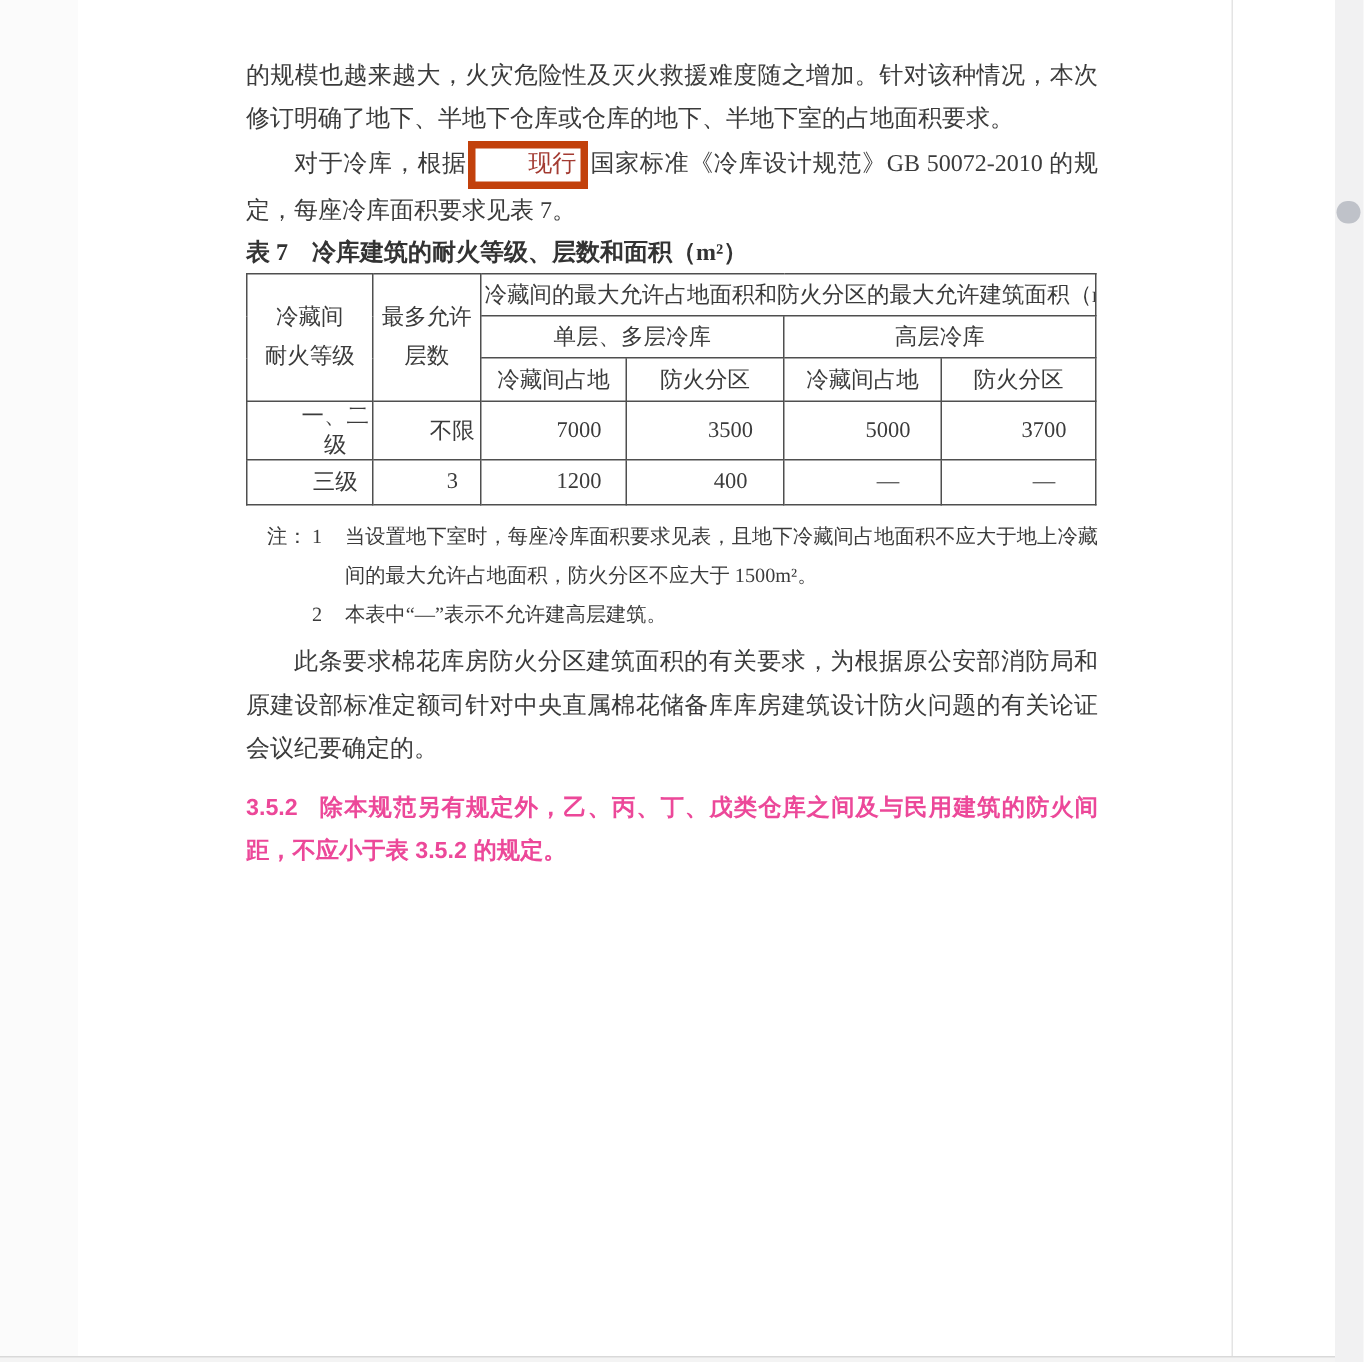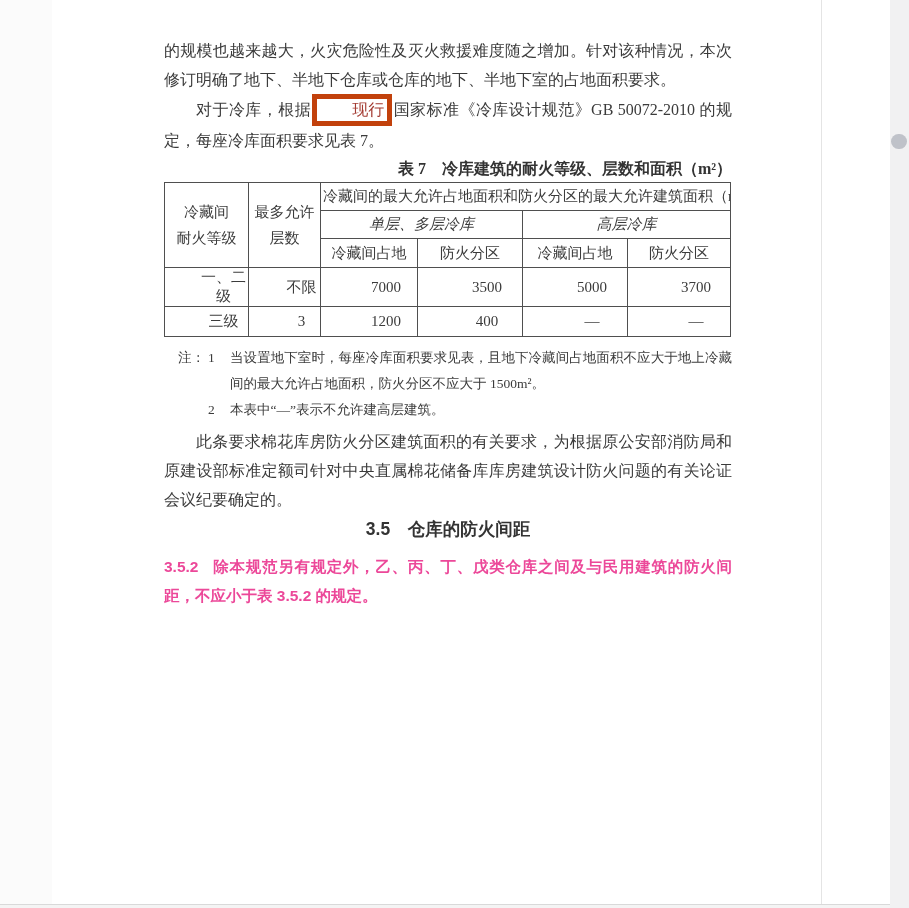--- a/index.html
+++ b/index.html
@@ -48,34 +48,34 @@
     text-decoration-thickness:1px;
   }
   .inserted-box {
     color:#a33b32;
     border:5px solid #c2410c;
     padding:0 3px; margin:0 1px;
     display:inline-block; line-height:22px;
   }
   
   .table-caption {
-    margin:2px 0 0 0; text-align:right;
+    margin:2px 0 0 0; text-align:left;
     font-size:16px; font-weight:600; line-height:24px; color:#333;
   }
   table.t7 {
     border-collapse:collapse; table-layout:fixed; width:566px;
     margin-top:1px;
   }
   table.t7 td {
     border:1px solid #4f4f4f; text-align:center; vertical-align:middle;
     font-size:15px; color:#3b3b3b; padding:0 2px; overflow:hidden;
   }
   table.t7 { border:1.5px solid #474747; }
   tr.hrow1 td { height:28px; }
-  tr.hrow2 td { height:28px;font-style:italic; }
+  tr.hrow2 td { height:28px; }
   tr.hrow3 td { height:29px; }
   tr.brow  td { height:30px;padding-left:36px; }
   td.area-title { font-size:13.8px; white-space:nowrap; }
   .twoline div { line-height:26px; }
   
   .notes { margin:8px 0 0 14px; font-size:13.5px; line-height:26px; color:#3b3b3b; }
   .note-row { display:flex; }
   .note-label { width:30px; flex:none; }
   .note-num { width:22px; flex:none; }
   .note-text { flex:1; text-align:justify; }
@@ -167,21 +167,20 @@
       </div>
       <div class="note-row">
         <span class="note-label"></span>
         <span class="note-num">2</span>
         <div class="note-text">本表中“—”表示不允许建高层建筑。</div>
       </div>
     </div>
 
     <p class="body-para indent" style="margin-top:4px;">此条要求棉花库房防火分区建筑面积的有关要求，为根据原公安部消防局和原建设部标准定额司针对中央直属棉花储备库库房建筑设计防火问题的有关论证会议纪要确定的。</p>
 
-    <h3 class="section-heading">3.5　仓库的防火间距</h3>
 
     <p class="clause"><span class="clause-num">3.5.2</span><span>除本规范另有规定外，乙、丙、丁、戊类仓库之间及与民用建筑的防火间距，不应小于表 3.5.2 的规定。</span></p>
 
   </div>
 </div>
 
 <div class="page-bottom-line"></div>
 
 <div class="scroll-strip">
   <div class="scroll-thumb"></div>

